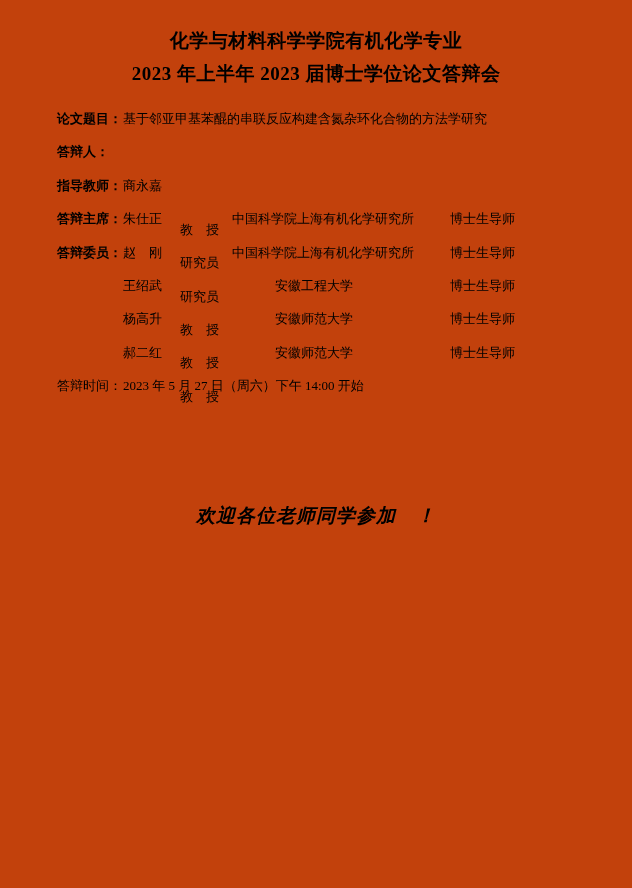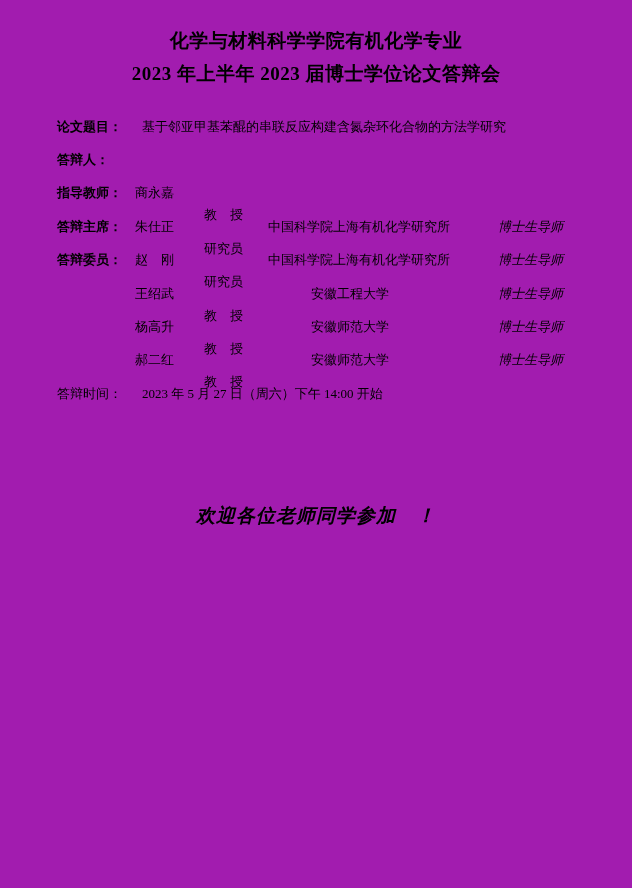--- a/index.html
+++ b/index.html
@@ -1,21 +1,21 @@
 <!DOCTYPE html>
 <html><head>
 <meta charset="utf-8">
 <style>
   html, body { margin: 0; padding: 0; background: #e8e8e8; }
   .page {
     position: relative;
     width: 632px;
     height: 888px;
     margin: 0 auto;
-    background: #a21caf;
+    background: #c2410c;
     color: #000000;
     font-family: "Liberation Serif", "DejaVu Serif", serif;
     overflow: hidden;
     box-sizing: border-box;
     padding-top: 24px;
   }
   .title-block {
     text-align: center;
     font-weight: bold;
     font-size: 19px;
@@ -23,33 +23,32 @@
     letter-spacing: 0.5px;
   }
   .body-block {
     margin-top: 20px;
     margin-left: 57px;
     margin-right: 30px;
     font-size: 13px;
   }
   .row {
     display: flex;
-    align-items: center;
+    align-items: flex-start;
     height: 33.4px;
     white-space: pre;
-    gap: 12px;
   }
   .col-label { flex: 0 0 66px; }
   .col-label.bold { font-weight: bold; }
   .col-name  { flex: 0 0 57px; font-family: Liberation Serif, serif; }
   .col-title { flex: 0 0 52px; margin-top: 44px; }
   .col-affil { flex: 0 0 218px; }
   .col-affil.affil-indent { padding-left: 43px; box-sizing: border-box; }
-  .col-role  { flex: 0 0 auto; font-style: italic; }
-  .col-value { flex: 1 1 auto; margin-left: 7px; }
+  .col-role  { flex: 0 0 auto; }
+  .col-value { flex: 1 1 auto; }
   .welcome-line {
     margin-top: 92px;
     text-align: center;
     font-weight: bold;
     font-style: italic;
     font-size: 19px;
     letter-spacing: 1px;
     white-space: pre;
   }
 </style>

